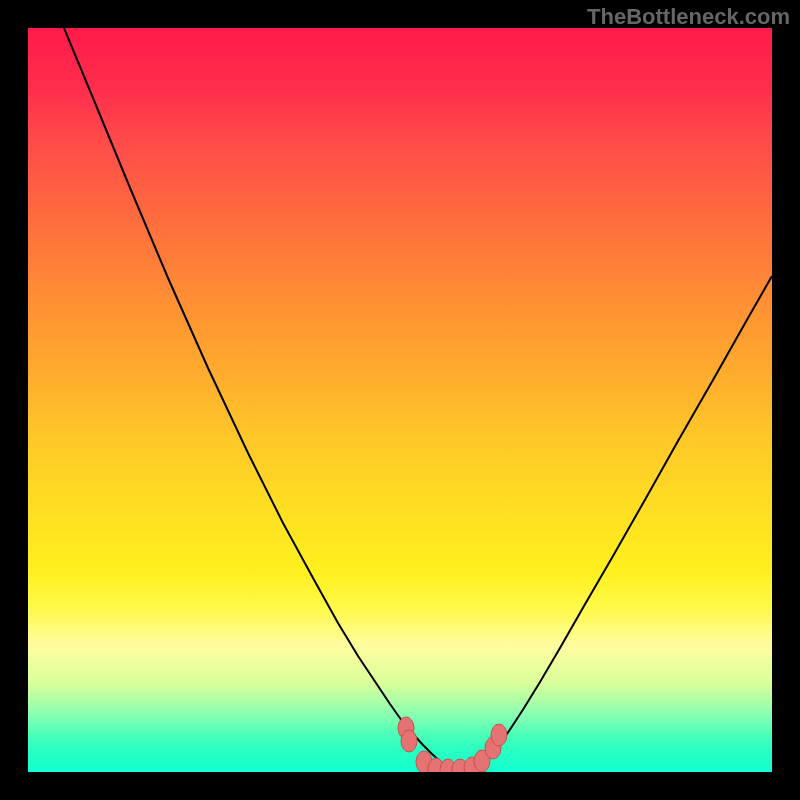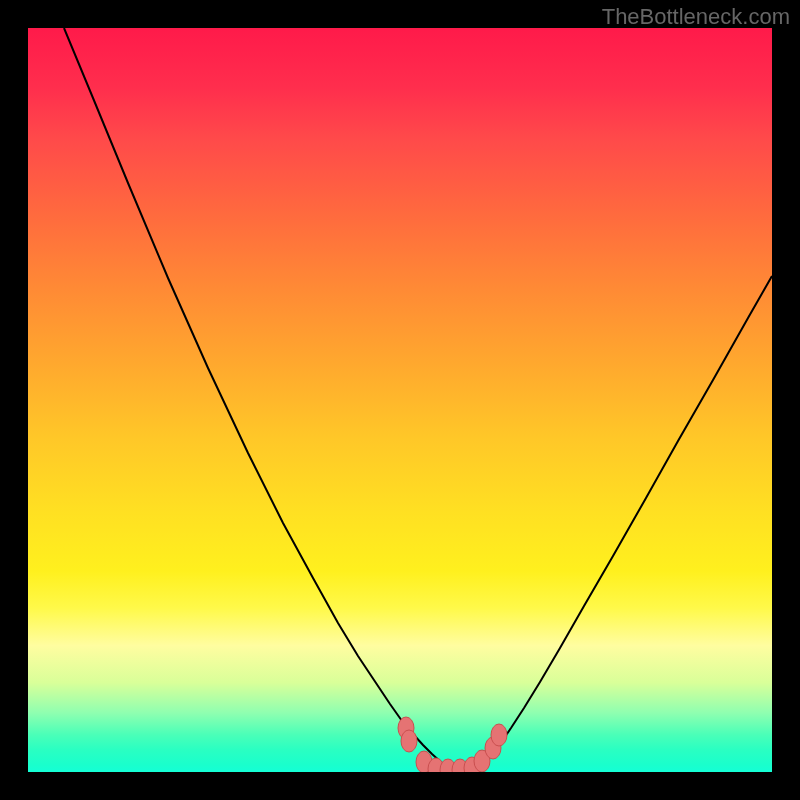--- a/index.html
+++ b/index.html
@@ -36,21 +36,21 @@
       #1affcc 99%,
       #14ffd6 100%
     );
   }
   .watermark {
     position: absolute;
     top: 4px;
     right: 10px;
     color: #666;
     font-size: 22px;
-    font-weight: 400;
+    font-weight: 700;
     z-index: 10;
   }
   .svg-overlay {
     position: absolute;
     left: 0;
     top: 0;
     width: 744px;
     height: 744px;
   }
   .curve-path {

